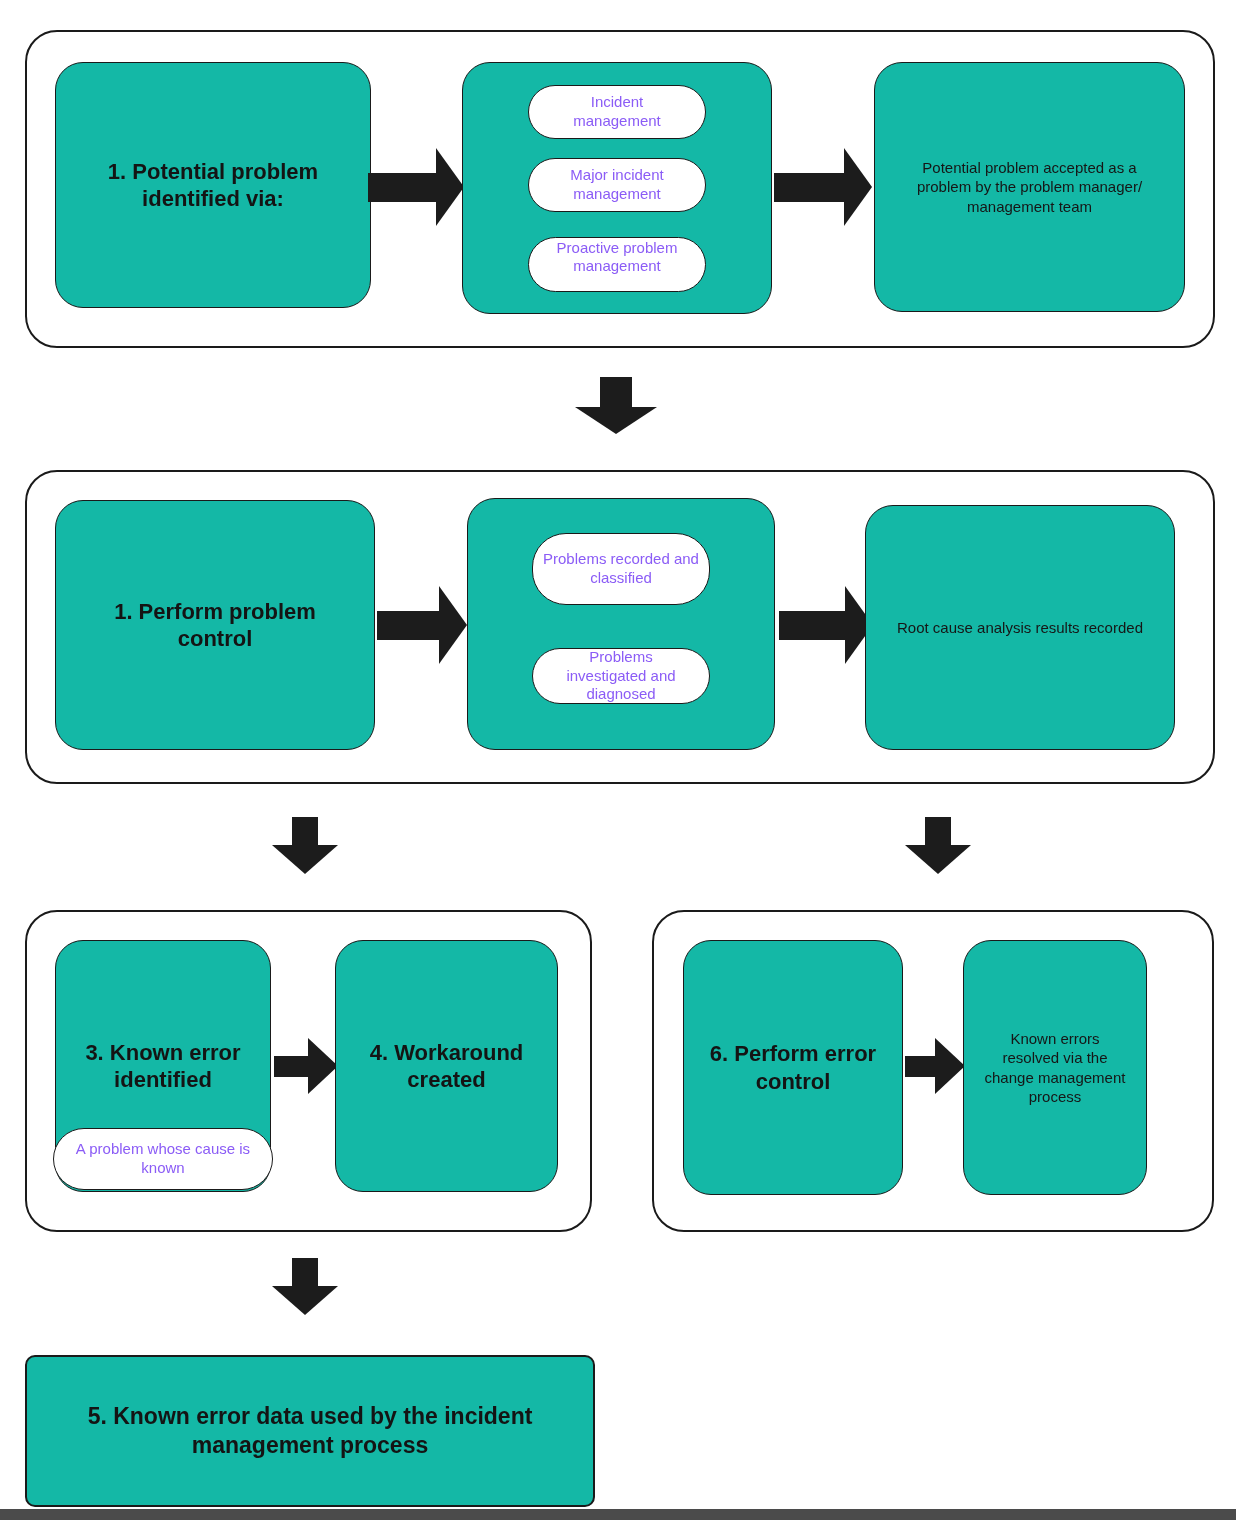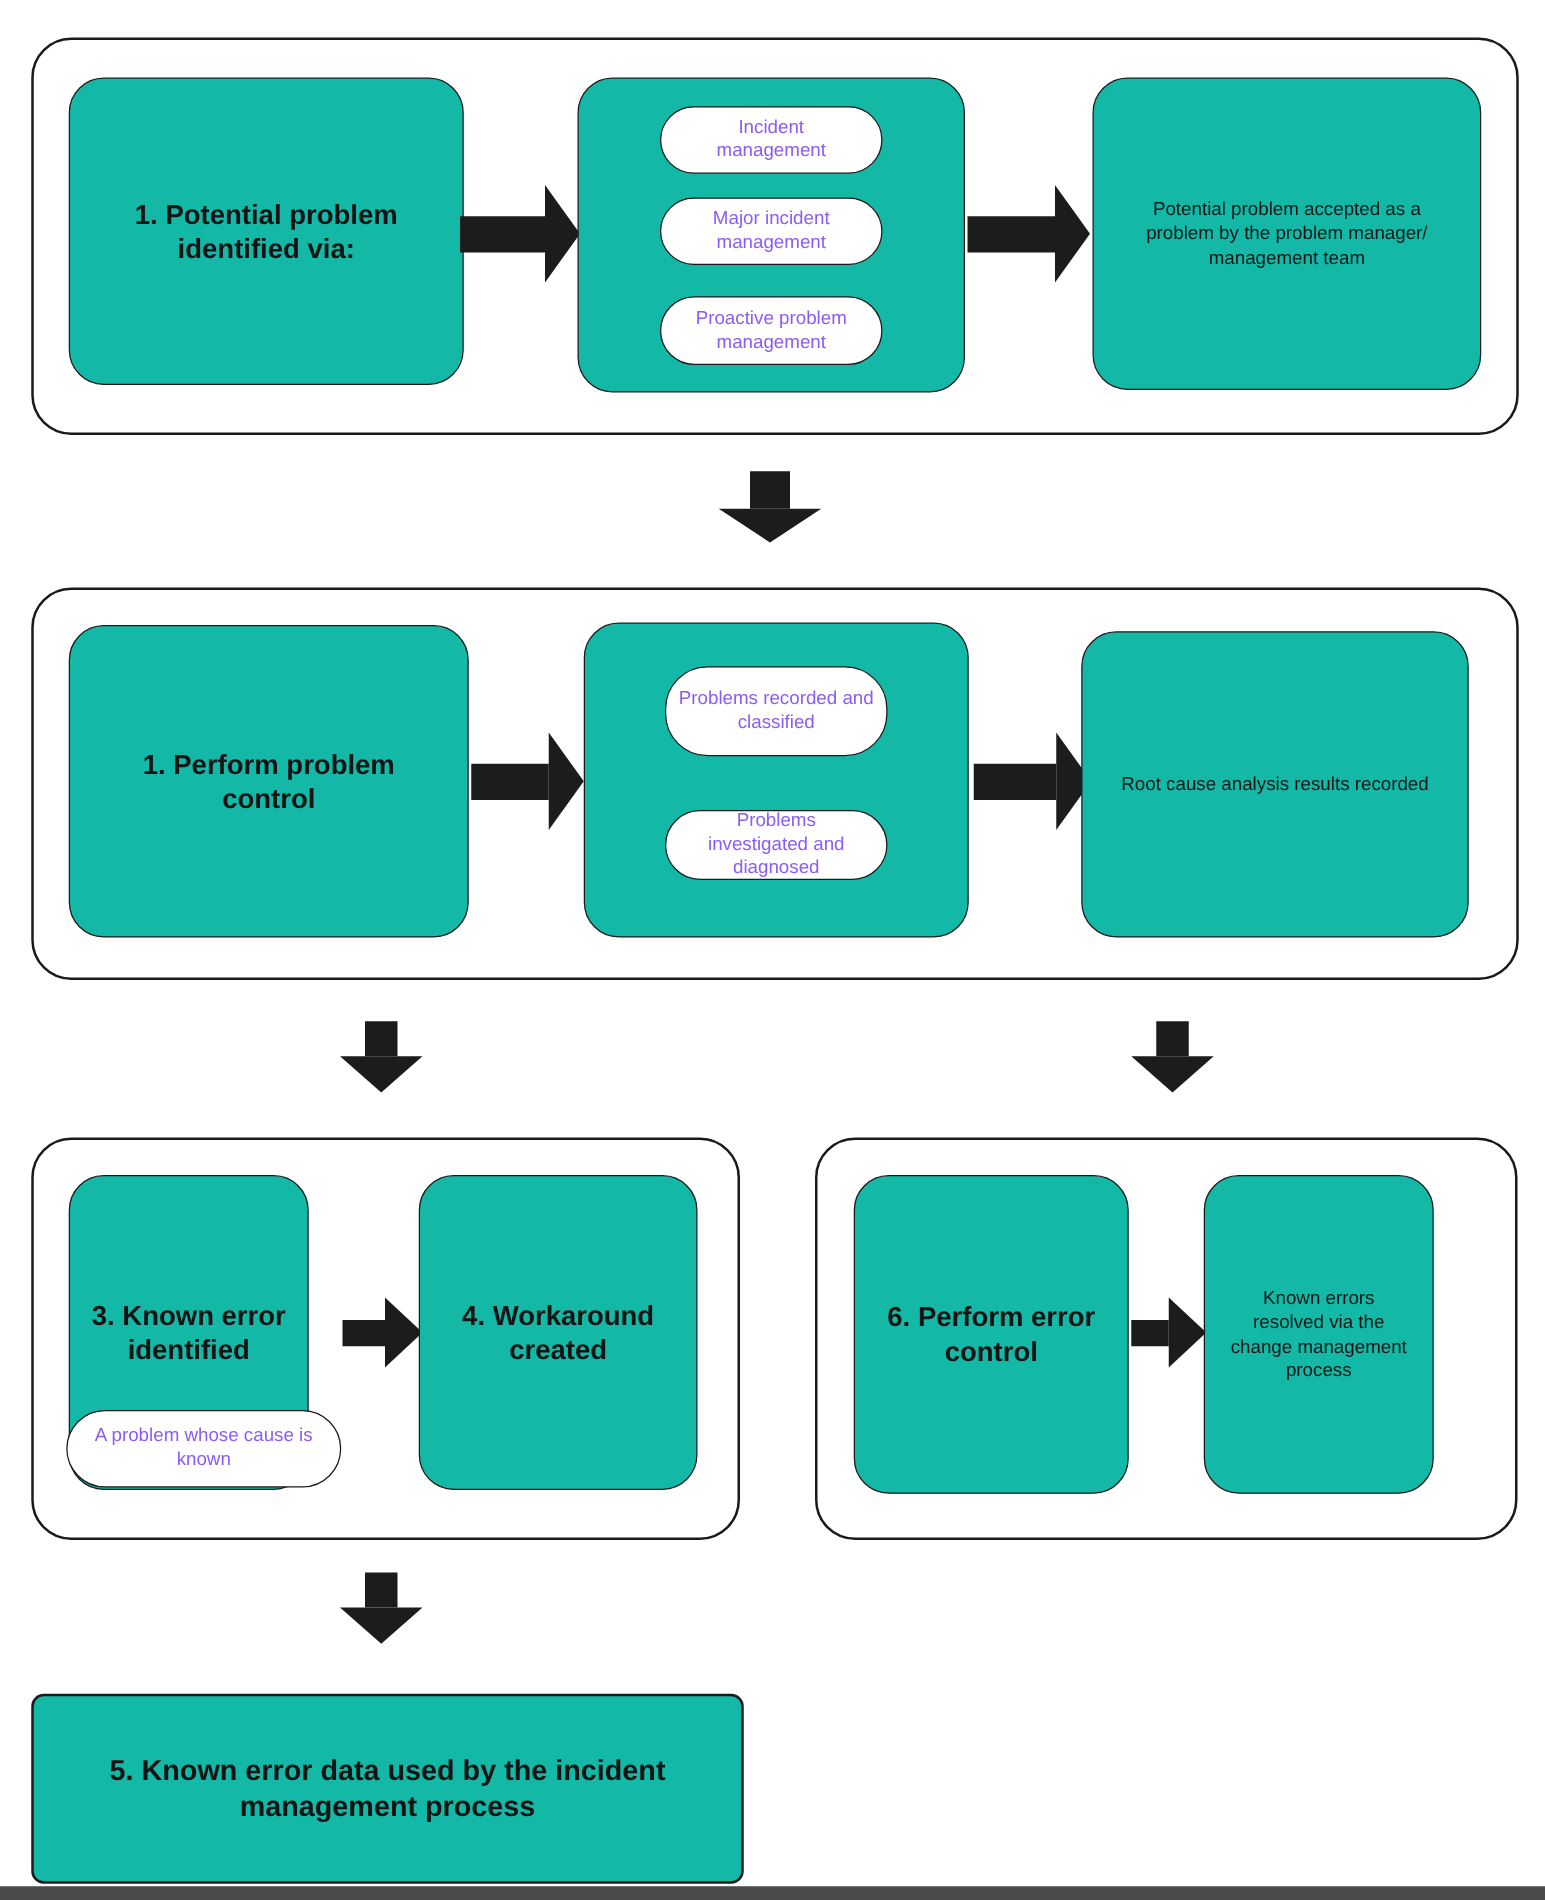--- a/index.html
+++ b/index.html
@@ -45,21 +45,21 @@
 </div>
 
 <div class="box" style="left:462px;top:62px;width:310px;height:252px;"></div>
 
 <div class="pill" style="left:528px;top:85px;width:178px;height:54px;padding:0 24px;">
   <span>Incident management</span>
 </div>
 <div class="pill" style="left:528px;top:158px;width:178px;height:54px;padding:0 24px;">
   <span>Major incident management</span>
 </div>
-<div class="pill" style="left:528px;top:237px;width:178px;height:55px;padding:4px 24px;">
+<div class="pill" style="left:528px;top:237px;width:178px;height:55px;padding:15px 24px;align-items:flex-end;">
   <span>Proactive problem management</span>
 </div>
 
 <div class="arrow-right" style="left:774px;top:148px;">
   <div class="ar-stem" style="width:70px;height:29px;"></div>
   <div class="ar-head" style="border-width:39px 0 39px 28px;border-left-color:#1c1c1c;"></div>
 </div>
 
 <div class="box" style="left:874px;top:62px;width:311px;height:250px;padding:0 22px;">
   <div class="body-text">Potential problem accepted as a problem by the problem manager/ management team</div>
@@ -103,21 +103,21 @@
   <div class="ad-stem" style="width:26px;height:28px;"></div>
   <div class="ad-head" style="border-width:29px 33px 0 33px;border-top-color:#1c1c1c;"></div>
 </div>
 <div class="arrow-down" style="left:905px;top:817px;">
   <div class="ad-stem" style="width:26px;height:28px;"></div>
   <div class="ad-head" style="border-width:29px 33px 0 33px;border-top-color:#1c1c1c;"></div>
 </div>
 
 <div class="outer" style="left:25px;top:910px;width:563px;height:318px;"></div>
 
-<div class="box" style="left:55px;top:940px;width:192px;height:252px;padding:0 14px;">
+<div class="box" style="left:55px;top:940px;width:216px;height:252px;padding:0 14px;">
   <div class="heading">3. Known error identified</div>
 </div>
 
 <div class="pill" style="left:53px;top:1128px;width:220px;height:62px;padding:0 12px;">
   <span>A problem whose cause is known</span>
 </div>
 
 <div class="arrow-right" style="left:274px;top:1038px;">
   <div class="ar-stem" style="width:34px;height:21px;"></div>
   <div class="ar-head" style="border-width:28px 0 28px 30px;border-left-color:#1c1c1c;"></div>

